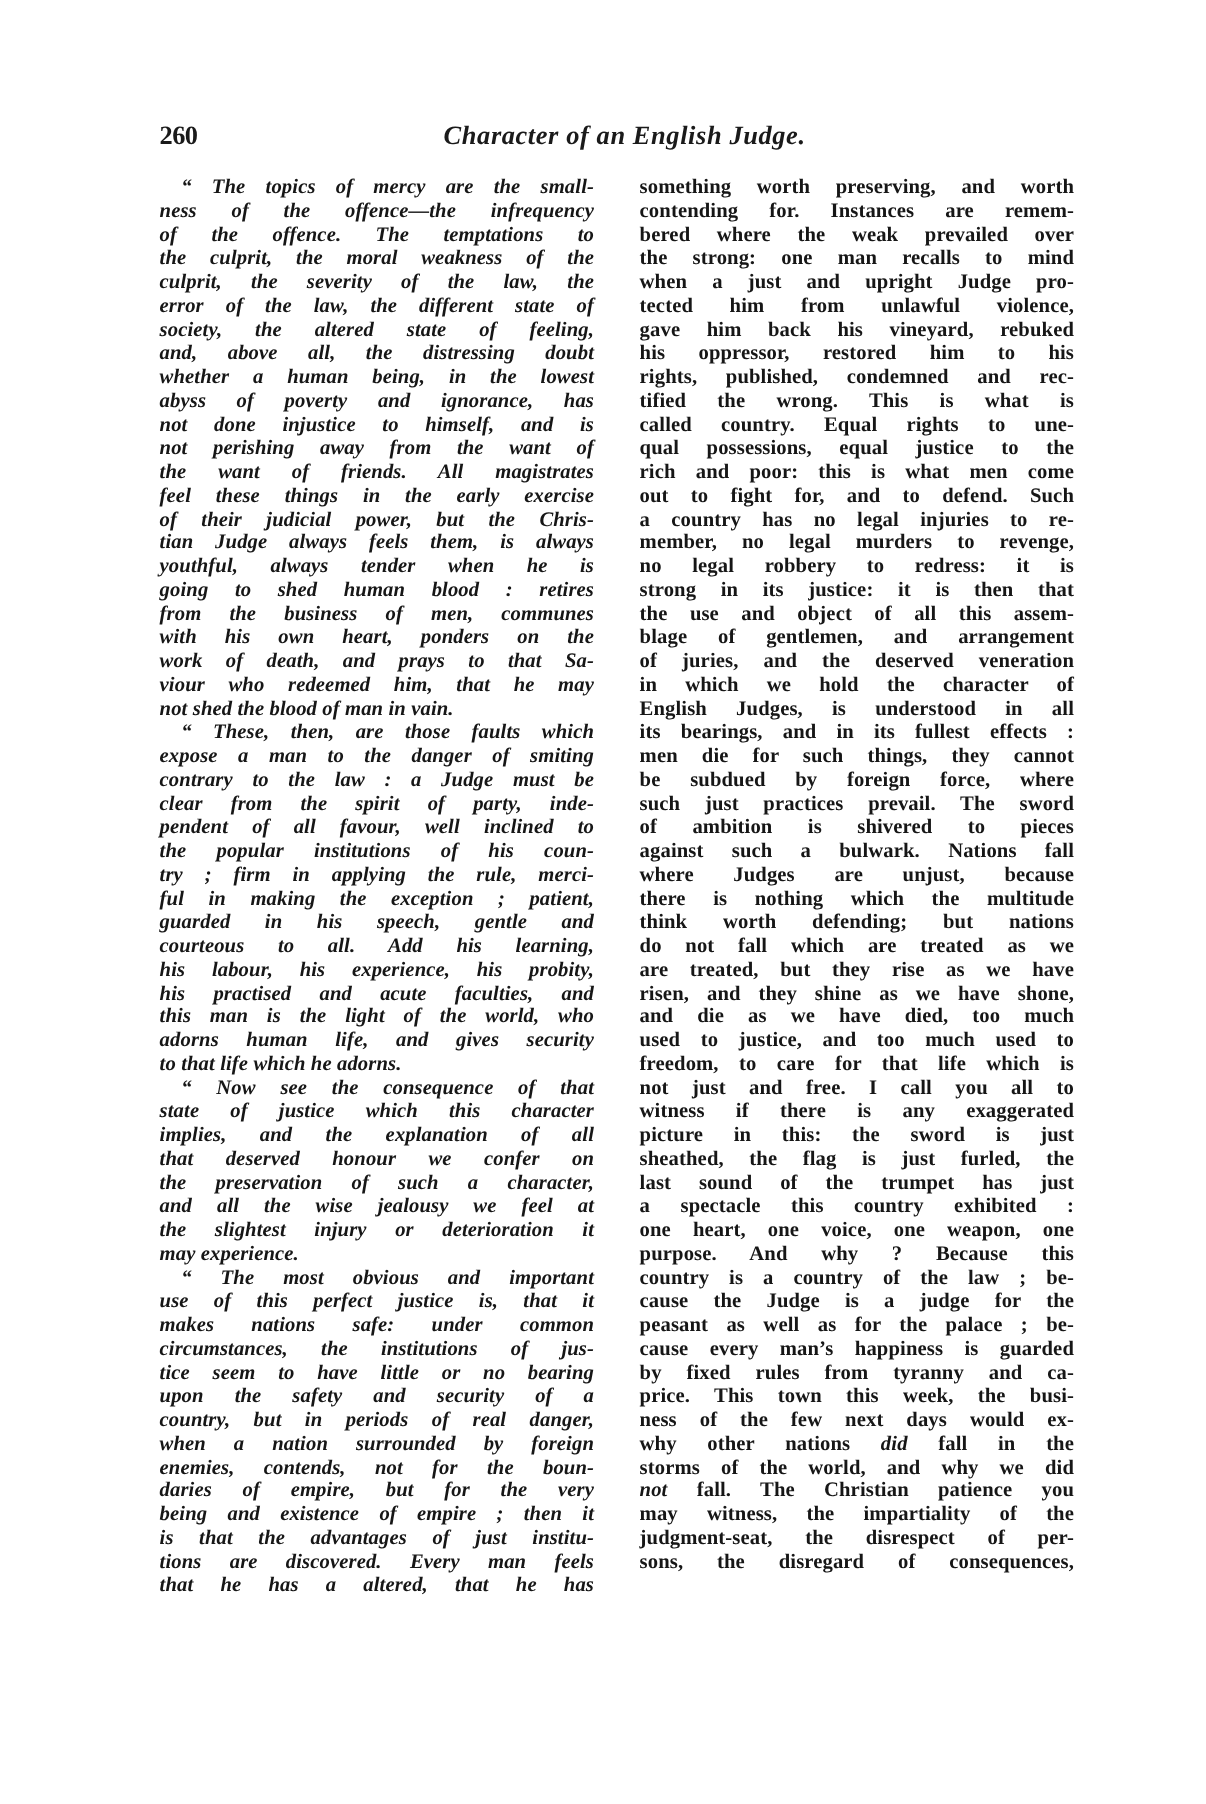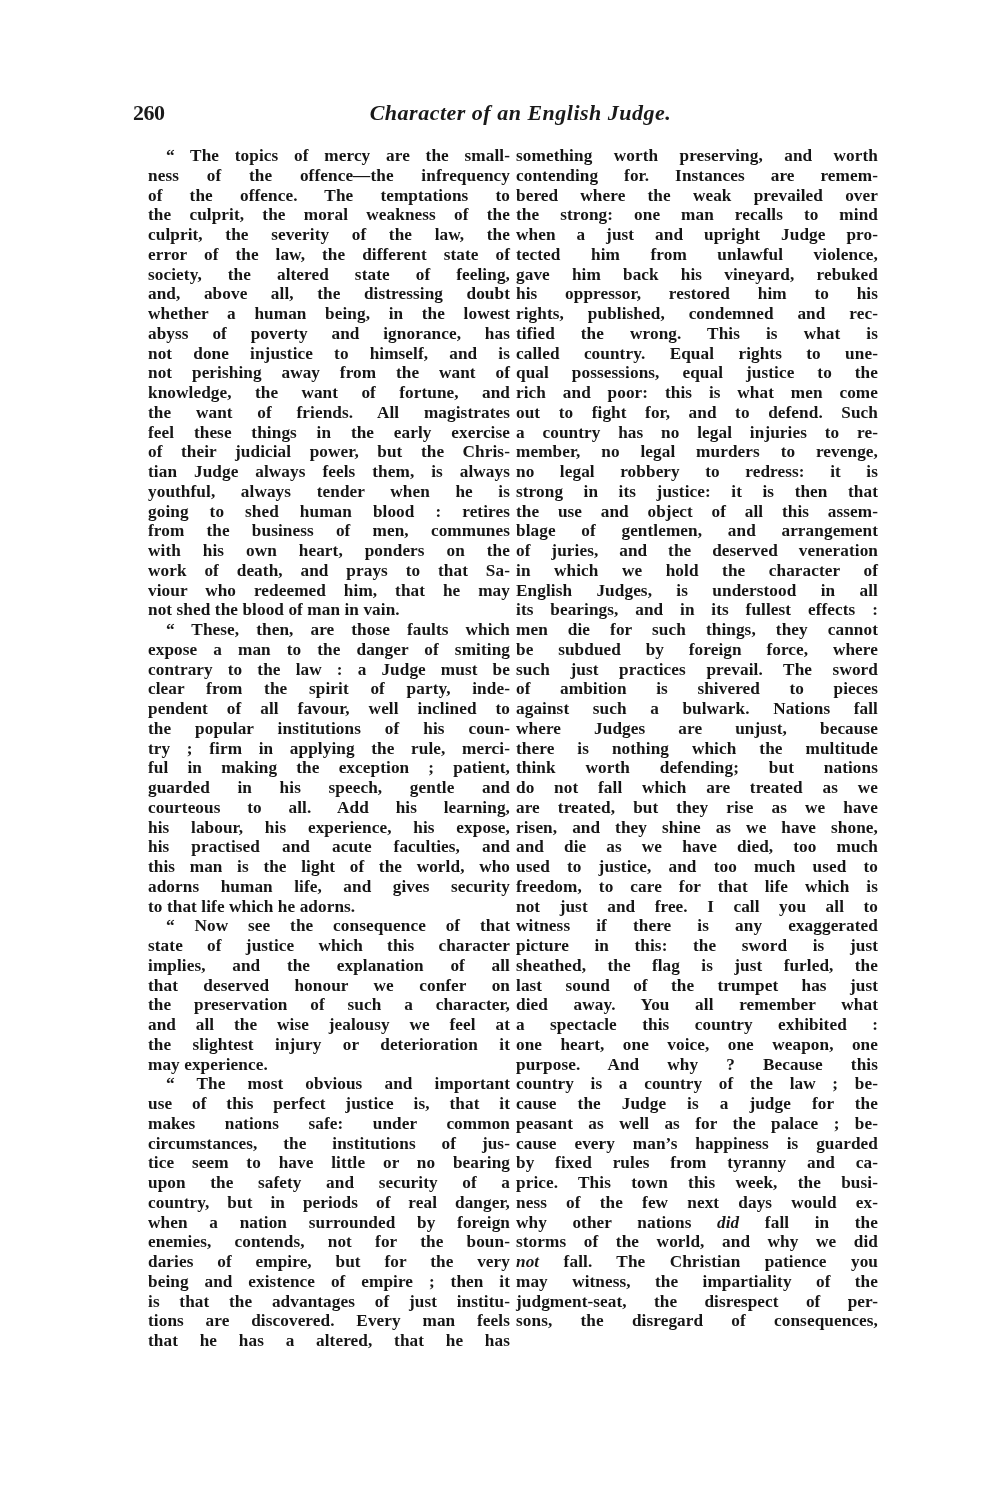--- a/index.html
+++ b/index.html
@@ -18,22 +18,22 @@
   }
   .running-title {
     position: absolute; left: 0; right: 0; top: 0; text-align: center;
     font-size: 22px; font-style: italic; letter-spacing: 0.5px;
     padding-left: 30px;
     font-weight: bold;
   }
   .column {
     position: absolute; top: 146px; width: 362px;
   }
-  .col-left { left: 148px; }
-  .col-right { left: 516px; }
+  .col-left { left: 133px; font-style: italic; }
+  .col-right { left: 533px; }
   .line {
     display: block; height: 19.75px; line-height: 19.75px;
     font-size: 17.2px; white-space: nowrap;
     text-align: justify; text-align-last: justify;
     font-weight: bold; color: #161616;
     letter-spacing: 0.1px;
   }
   .line.last { text-align-last: left; }
   .line.indent { padding-left: 18px; }
   .line i { font-style: italic; }
@@ -53,21 +53,20 @@
       <span class="line">of the offence.  The temptations to</span>
       <span class="line">the culprit, the moral weakness of the</span>
       <span class="line">culprit, the severity of the law, the</span>
       <span class="line">error of the law, the different state of</span>
       <span class="line">society, the altered state of feeling,</span>
       <span class="line">and, above all, the distressing doubt</span>
       <span class="line">whether a human being, in the lowest</span>
       <span class="line">abyss of poverty and ignorance, has</span>
       <span class="line">not done injustice to himself, and is</span>
       <span class="line">not perishing away from the want of</span>
-      <span class="line">knowledge, the want of fortune, and</span>
       <span class="line">the want of friends.  All magistrates</span>
       <span class="line">feel these things in the early exercise</span>
       <span class="line">of their judicial power, but the Chris-</span>
       <span class="line">tian Judge always feels them, is always</span>
       <span class="line">youthful, always tender when he is</span>
       <span class="line">going to shed human blood : retires</span>
       <span class="line">from the business of men, communes</span>
       <span class="line">with his own heart, ponders on the</span>
       <span class="line">work of death, and prays to that Sa-</span>
       <span class="line">viour who redeemed him, that he may</span>
@@ -75,21 +74,21 @@
       <span class="line indent">“ These, then, are those faults which</span>
       <span class="line">expose a man to the danger of smiting</span>
       <span class="line">contrary to the law :  a Judge must be</span>
       <span class="line">clear from the spirit of party, inde-</span>
       <span class="line">pendent of all favour, well inclined to</span>
       <span class="line">the popular institutions of his coun-</span>
       <span class="line">try ;  firm in applying the rule, merci-</span>
       <span class="line">ful in making the exception ; patient,</span>
       <span class="line">guarded in his speech, gentle and</span>
       <span class="line">courteous to all.  Add his learning,</span>
-      <span class="line">his labour, his experience, his expose,</span>
+      <span class="line">his labour, his experience, his probity,</span>
       <span class="line">his practised and acute faculties, and</span>
       <span class="line">this man is the light of the world, who</span>
       <span class="line">adorns human life, and gives security</span>
       <span class="line last">to that life which he adorns.</span>
       <span class="line indent">“ Now see the consequence of that</span>
       <span class="line">state of justice which this character</span>
       <span class="line">implies, and the explanation of all</span>
       <span class="line">that deserved honour we confer on</span>
       <span class="line">the preservation of such a character,</span>
       <span class="line">and all the wise jealousy we feel at</span>
@@ -147,21 +146,20 @@
       <span class="line">are treated, but they rise as we have</span>
       <span class="line">risen, and they shine as we have shone,</span>
       <span class="line">and die as we have died, too much</span>
       <span class="line">used to justice, and too much used to</span>
       <span class="line">freedom, to care for that life which is</span>
       <span class="line">not just and free.  I call you all to</span>
       <span class="line">witness if there is any exaggerated</span>
       <span class="line">picture in this:  the sword is just</span>
       <span class="line">sheathed, the flag is just furled, the</span>
       <span class="line">last sound of the trumpet has just</span>
-      <span class="line">died away.  You all remember what</span>
       <span class="line">a spectacle this country exhibited :</span>
       <span class="line">one heart, one voice, one weapon, one</span>
       <span class="line">purpose.  And why ?  Because this</span>
       <span class="line">country is a country of the law ;  be-</span>
       <span class="line">cause the Judge is a judge for the</span>
       <span class="line">peasant as well as for the palace ;  be-</span>
       <span class="line">cause every man’s happiness is guarded</span>
       <span class="line">by fixed rules from tyranny and ca-</span>
       <span class="line">price.  This town this week, the busi-</span>
       <span class="line">ness of the few next days would ex-</span>

